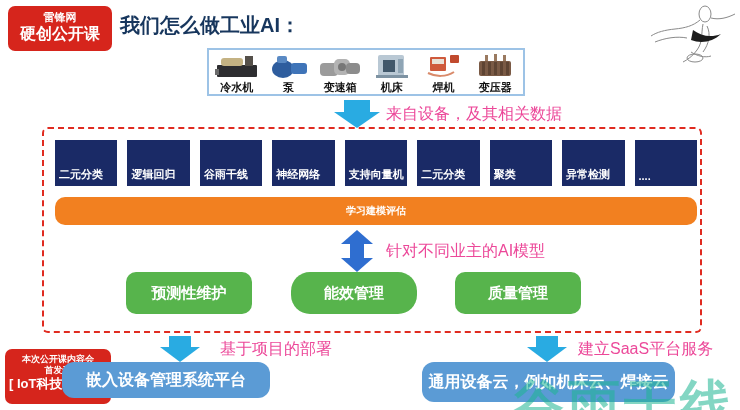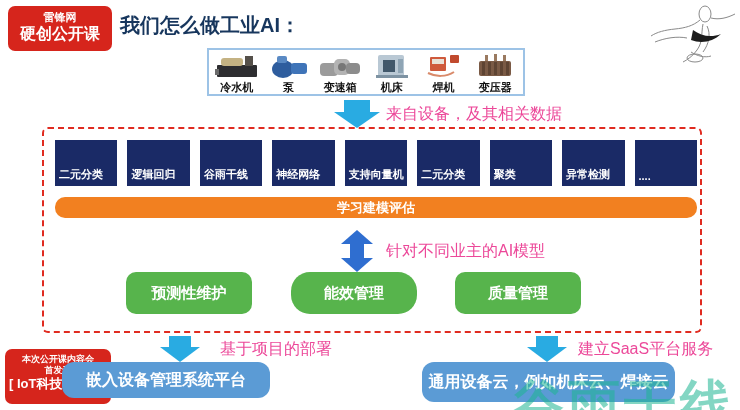--- a/index.html
+++ b/index.html
@@ -32,22 +32,22 @@
   
   .dashed-box { position:absolute; left:42px; top:127px; width:660px; height:206px;
     border:2px dashed #e02b20; border-radius:6px; }
 
   
   .algo-row { position:absolute; left:55px; top:140px; width:642px; height:46px; display:flex; gap:10px; }
   .algo-box { flex:1; background:#1a2a66; color:#fff; font-size:11px; font-weight:600;
     display:flex; align-items:flex-end; padding:4px 4px; white-space:nowrap; overflow:hidden; }
 
   
-  .orange-bar { position:absolute; left:55px; top:197px; width:642px; height:21px;
-    background:#f28020; border-radius:10px; color:#fff; font-weight:bold; font-size:13px;
+  .orange-bar { position:absolute; left:55px; top:197px; width:642px; height:28px;
+    background:#f28020; border-radius:10px; color:#fff; font-weight:bold; font-size:10px;
     display:flex; align-items:center; justify-content:center; }
 
   
   .vdouble { position:absolute; left:341px; top:230px; display:flex; flex-direction:column; align-items:center; }
   .vdouble .up { width:0; height:0; border-left:16px solid transparent; border-right:16px solid transparent;
     border-bottom:14px solid #2f6ed0; }
   .vdouble .mid { width:14px; height:14px; background:#2f6ed0; }
   .vdouble .down { width:0; height:0; border-left:16px solid transparent; border-right:16px solid transparent;
     border-top:14px solid #2f6ed0; }
 

